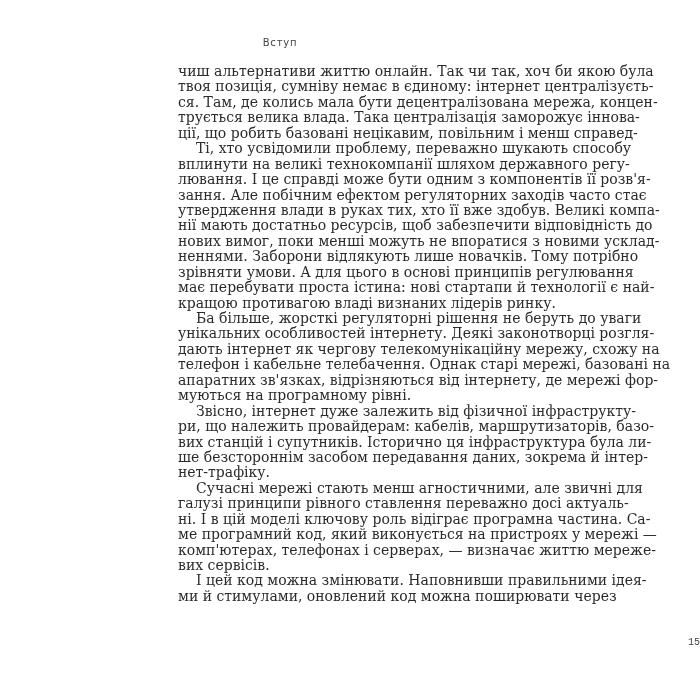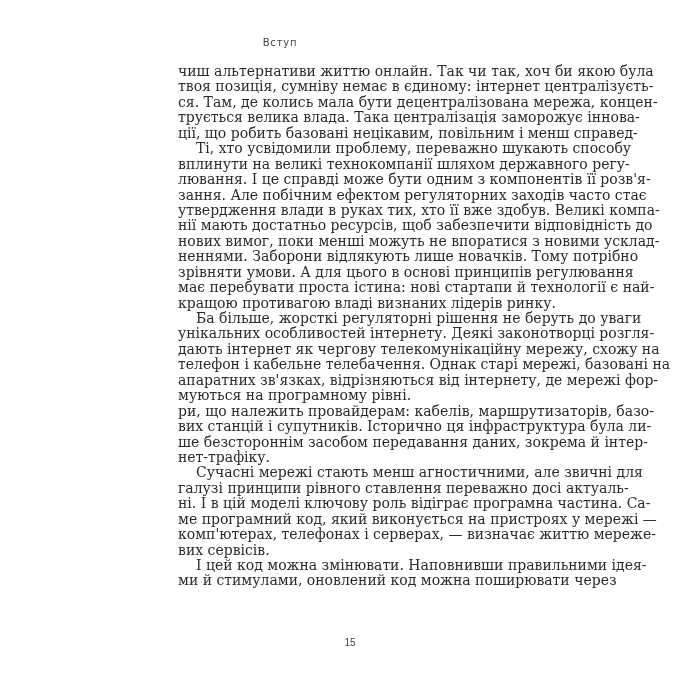--- a/index.html
+++ b/index.html
@@ -21,22 +21,22 @@
     }
     .line {
       display: block; white-space: nowrap;
       text-align: justify; text-align-last: justify;
       height: 15.45px; overflow: visible;
     }
     .line.last { text-align-last: left; }
     .line.indent { padding-left: 18px; }
     .folio {
       position: absolute; top: 637px; left: 0; width: 700px;
-      text-align: center;
-      font-family: Liberation Sans, sans-serif;
+      text-align: right;
+      font-family: Liberation Mono, monospace;
       font-size: 10px; color: #444;
     }
   </style>
 </head>
 <body>
 
 <div class="running-head">Вступ</div>
 
 <div class="body-text" id="body-text">
     <span class="line">чиш альтернативи життю онлайн. Так чи так, хоч би якою була</span>
@@ -54,20 +54,21 @@
     <span class="line">неннями. Заборони відлякують лише новачків. Тому потрібно</span>
     <span class="line">зрівняти умови. А для цього в основі принципів регулювання</span>
     <span class="line">має перебувати проста істина: нові стартапи й технології є най-</span>
     <span class="line last">кращою противагою владі визнаних лідерів ринку.</span>
     <span class="line indent">Ба більше, жорсткі регуляторні рішення не беруть до уваги</span>
     <span class="line">унікальних особливостей інтернету. Деякі законотворці розгля-</span>
     <span class="line">дають інтернет як чергову телекомунікаційну мережу, схожу на</span>
     <span class="line">телефон і кабельне телебачення. Однак старі мережі, базовані на</span>
     <span class="line">апаратних зв'язках, відрізняються від інтернету, де мережі фор-</span>
     <span class="line last">муються на програмному рівні.</span>
+    <span class="line indent">Звісно, інтернет дуже залежить від фізичної інфраструкту-</span>
     <span class="line">ри, що належить провайдерам: кабелів, маршрутизаторів, базо-</span>
     <span class="line">вих станцій і супутників. Історично ця інфраструктура була ли-</span>
     <span class="line">ше безстороннім засобом передавання даних, зокрема й інтер-</span>
     <span class="line last">нет-трафіку.</span>
     <span class="line indent">Сучасні мережі стають менш агностичними, але звичні для</span>
     <span class="line">галузі принципи рівного ставлення переважно досі актуаль-</span>
     <span class="line">ні. І в цій моделі ключову роль відіграє програмна частина. Са-</span>
     <span class="line">ме програмний код, який виконується на пристроях у мережі —</span>
     <span class="line">комп'ютерах, телефонах і серверах, — визначає життю мереже-</span>
     <span class="line last">вих сервісів.</span>

